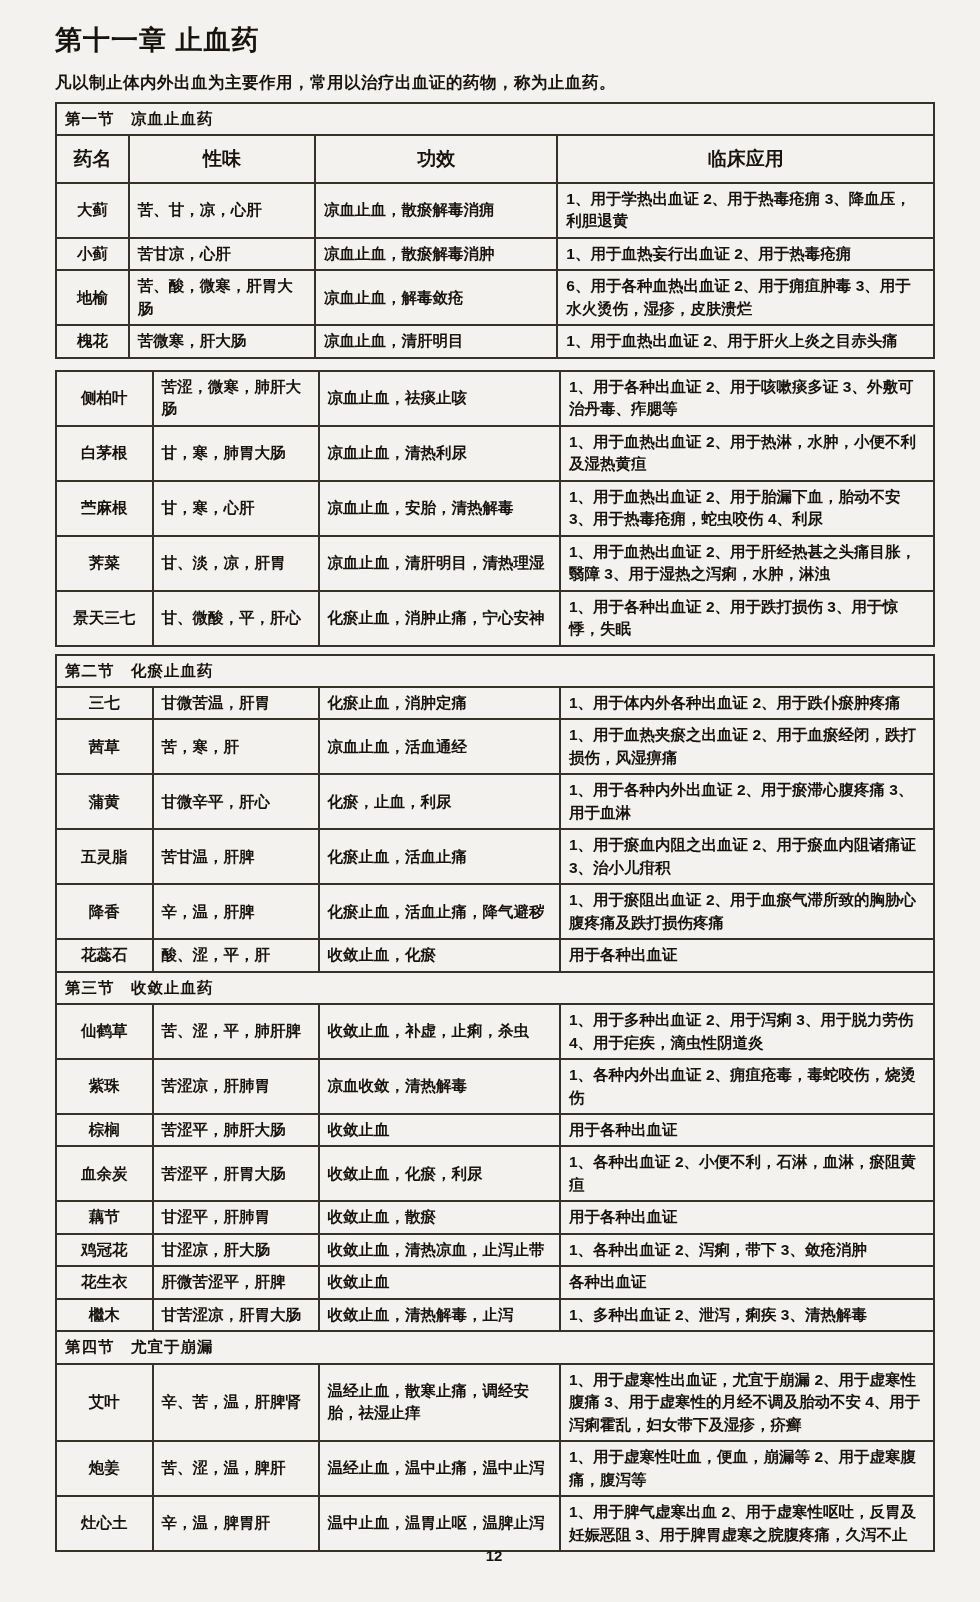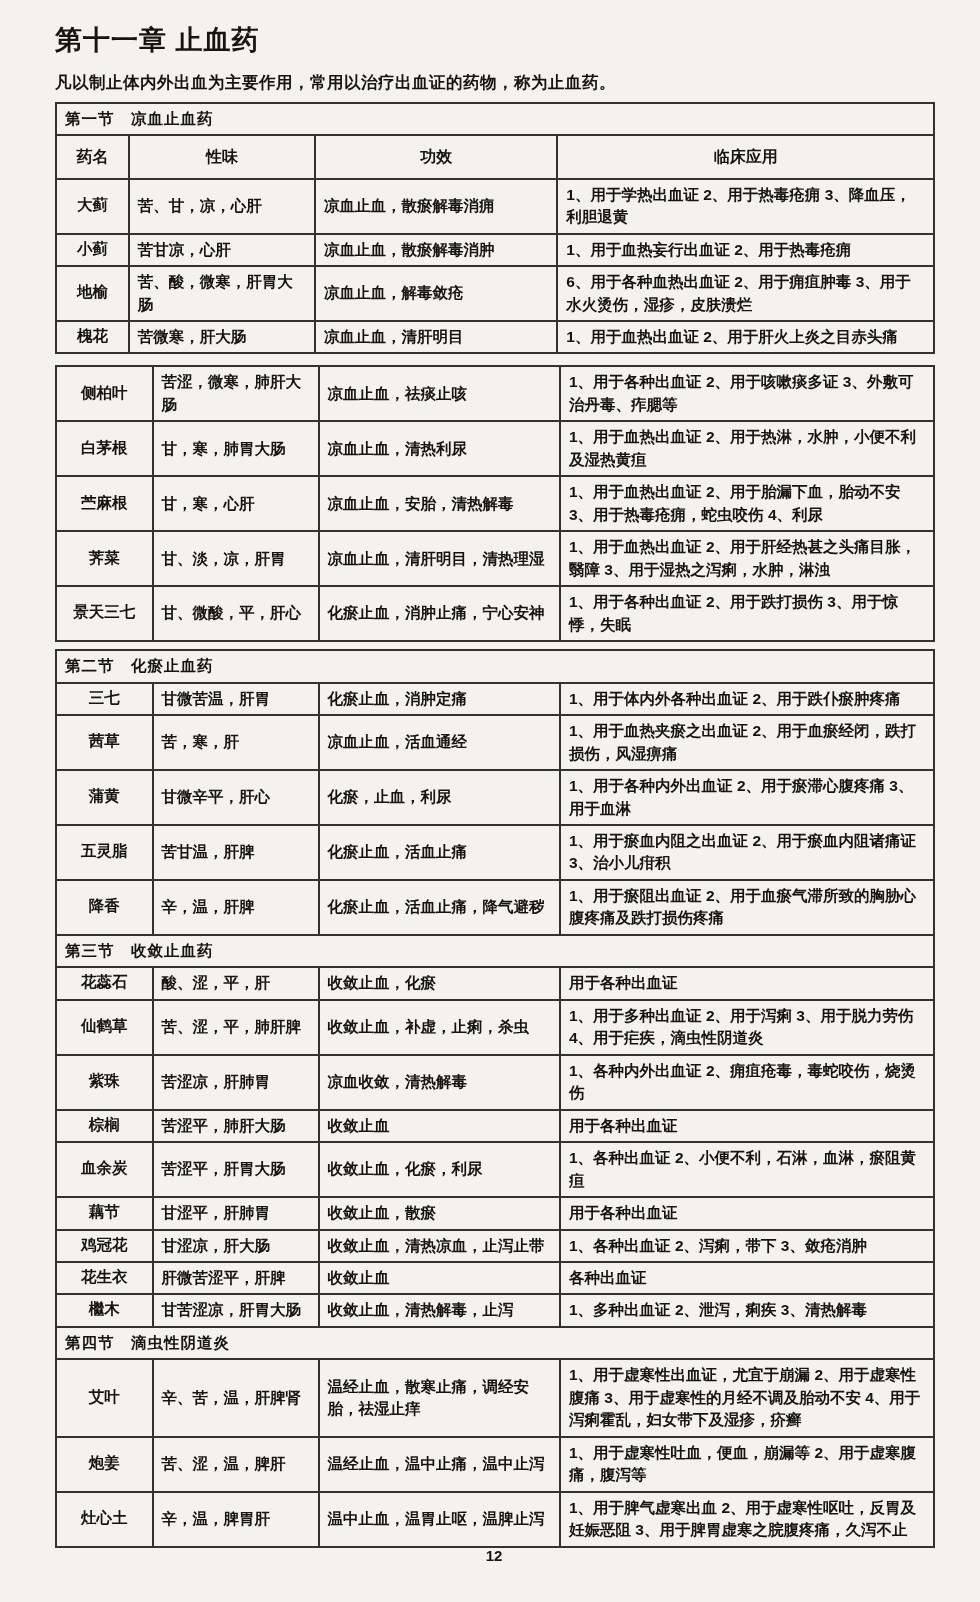--- a/index.html
+++ b/index.html
@@ -38,34 +38,33 @@
     border:2px solid #35322c;
     padding:4px 8px;
     font-size:15.5px;
     font-weight:bold;
     line-height:1.45;
     vertical-align:middle;
     word-break:break-all;
   }
   .tbl th{
     text-align:center;
-    font-size:16px;
+    font-size:19px;
     padding:9px 14px;
   }
   .section-cell{
     font-size:18px;
     padding:7px 8px 7px 14px;
     letter-spacing:1px;
     margin-left:13px;
   }
   .name-cell{
     text-align:center;
     font-size:16.5px;
     padding:4px 2px;
-    font-family:Liberation Mono, monospace;
   }
   
   .tbl-0 col.c1{width:8.3%;}
   .tbl-0 col.c2{width:21.2%;}
   .tbl-0 col.c3{width:27.6%;}
   .tbl-1 col.c1,.tbl-2 col.c1{width:11%;}
   .tbl-1 col.c2,.tbl-2 col.c2{width:18.9%;}
   .tbl-1 col.c3,.tbl-2 col.c3{width:27.5%;}
   .page-number{
     position:absolute;
@@ -201,29 +200,29 @@
             <td class="effect-cell">化瘀止血，活血止痛</td>
             <td class="clinical-cell">1、用于瘀血内阻之出血证 2、用于瘀血内阻诸痛证 3、治小儿疳积</td>
           </tr>
           <tr>
             <td class="name-cell">降香</td>
             <td class="nature-cell">辛，温，肝脾</td>
             <td class="effect-cell">化瘀止血，活血止痛，降气避秽</td>
             <td class="clinical-cell">1、用于瘀阻出血证 2、用于血瘀气滞所致的胸胁心腹疼痛及跌打损伤疼痛</td>
           </tr>
           <tr>
-            <td colspan="4" class="section-cell">第三节　收敛止血药</td>
-          </tr>
-          <tr>
             <td class="name-cell">花蕊石</td>
             <td class="nature-cell">酸、涩，平，肝</td>
             <td class="effect-cell">收敛止血，化瘀</td>
             <td class="clinical-cell">用于各种出血证</td>
           </tr>
           <tr>
+            <td colspan="4" class="section-cell">第三节　收敛止血药</td>
+          </tr>
+          <tr>
             <td class="name-cell">仙鹤草</td>
             <td class="nature-cell">苦、涩，平，肺肝脾</td>
             <td class="effect-cell">收敛止血，补虚，止痢，杀虫</td>
             <td class="clinical-cell">1、用于多种出血证 2、用于泻痢 3、用于脱力劳伤 4、用于疟疾，滴虫性阴道炎</td>
           </tr>
           <tr>
             <td class="name-cell">紫珠</td>
             <td class="nature-cell">苦涩凉，肝肺胃</td>
             <td class="effect-cell">凉血收敛，清热解毒</td>
             <td class="clinical-cell">1、各种内外出血证 2、痈疽疮毒，毒蛇咬伤，烧烫伤</td>
@@ -258,21 +257,21 @@
             <td class="effect-cell">收敛止血</td>
             <td class="clinical-cell">各种出血证</td>
           </tr>
           <tr>
             <td class="name-cell">檵木</td>
             <td class="nature-cell">甘苦涩凉，肝胃大肠</td>
             <td class="effect-cell">收敛止血，清热解毒，止泻</td>
             <td class="clinical-cell">1、多种出血证 2、泄泻，痢疾 3、清热解毒</td>
           </tr>
           <tr>
-            <td colspan="4" class="section-cell">第四节　滴虫性阴道炎</td>
+            <td colspan="4" class="section-cell">第四节　尤宜于崩漏</td>
           </tr>
           <tr>
             <td class="name-cell">艾叶</td>
             <td class="nature-cell">辛、苦，温，肝脾肾</td>
             <td class="effect-cell">温经止血，散寒止痛，调经安胎，祛湿止痒</td>
             <td class="clinical-cell">1、用于虚寒性出血证，尤宜于崩漏 2、用于虚寒性腹痛 3、用于虚寒性的月经不调及胎动不安 4、用于泻痢霍乱，妇女带下及湿疹，疥癣</td>
           </tr>
           <tr>
             <td class="name-cell">炮姜</td>
             <td class="nature-cell">苦、涩，温，脾肝</td>

